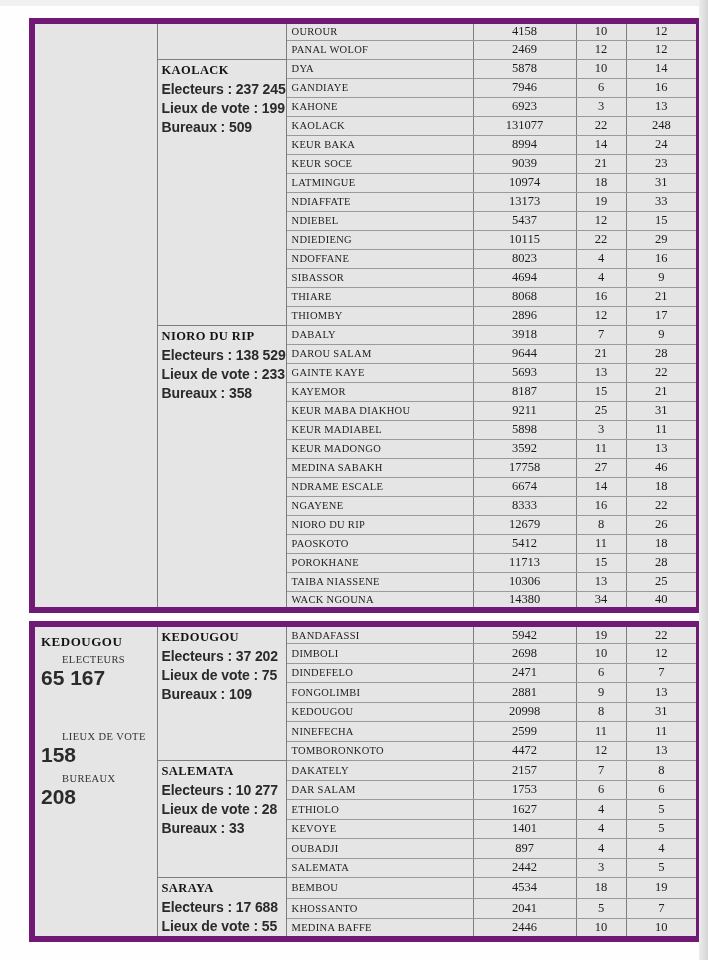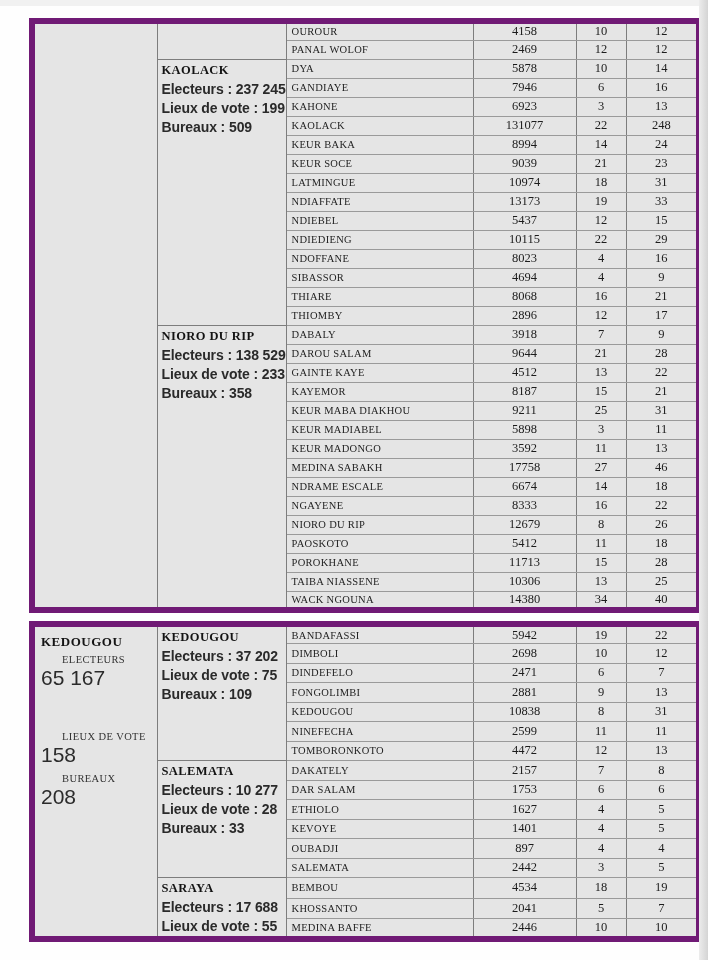--- a/index.html
+++ b/index.html
@@ -95,21 +95,21 @@
   .region-label {
     font-size: 10.5px;
     letter-spacing: 0.4px;
     padding: 4px 0 0 6px;
     color: #333333;
     margin-left: 21px;
   }
   .region-value {
     font-family: "Liberation Sans", sans-serif;
     font-size: 21px;
-    font-weight: 400;
+    font-weight: 700;
     line-height: 23px;
     padding: 1px 0 0 6px;
     color: #2b2b2b;
   }
   .region-label.gap-large { padding-top: 42px; }
   .region-label.gap-small { padding-top: 7px; }
 </style>
 </head>
 <body>
 
@@ -242,21 +242,21 @@
             <td class="num-cell">9</td>
           </tr>
           <tr>
             <td class="commune-cell">DAROU SALAM</td>
             <td class="num-cell">9644</td>
             <td class="num-cell">21</td>
             <td class="num-cell">28</td>
           </tr>
           <tr>
             <td class="commune-cell">GAINTE KAYE</td>
-            <td class="num-cell">4512</td>
+            <td class="num-cell">5693</td>
             <td class="num-cell">13</td>
             <td class="num-cell">22</td>
           </tr>
           <tr>
             <td class="commune-cell">KAYEMOR</td>
             <td class="num-cell">8187</td>
             <td class="num-cell">15</td>
             <td class="num-cell">21</td>
           </tr>
           <tr>
@@ -371,21 +371,21 @@
             <td class="num-cell">7</td>
           </tr>
           <tr>
             <td class="commune-cell">FONGOLIMBI</td>
             <td class="num-cell">2881</td>
             <td class="num-cell">9</td>
             <td class="num-cell">13</td>
           </tr>
           <tr>
             <td class="commune-cell">KEDOUGOU</td>
-            <td class="num-cell">10838</td>
+            <td class="num-cell">20998</td>
             <td class="num-cell">8</td>
             <td class="num-cell">31</td>
           </tr>
           <tr>
             <td class="commune-cell">NINEFECHA</td>
             <td class="num-cell">2599</td>
             <td class="num-cell">11</td>
             <td class="num-cell">11</td>
           </tr>
           <tr>

